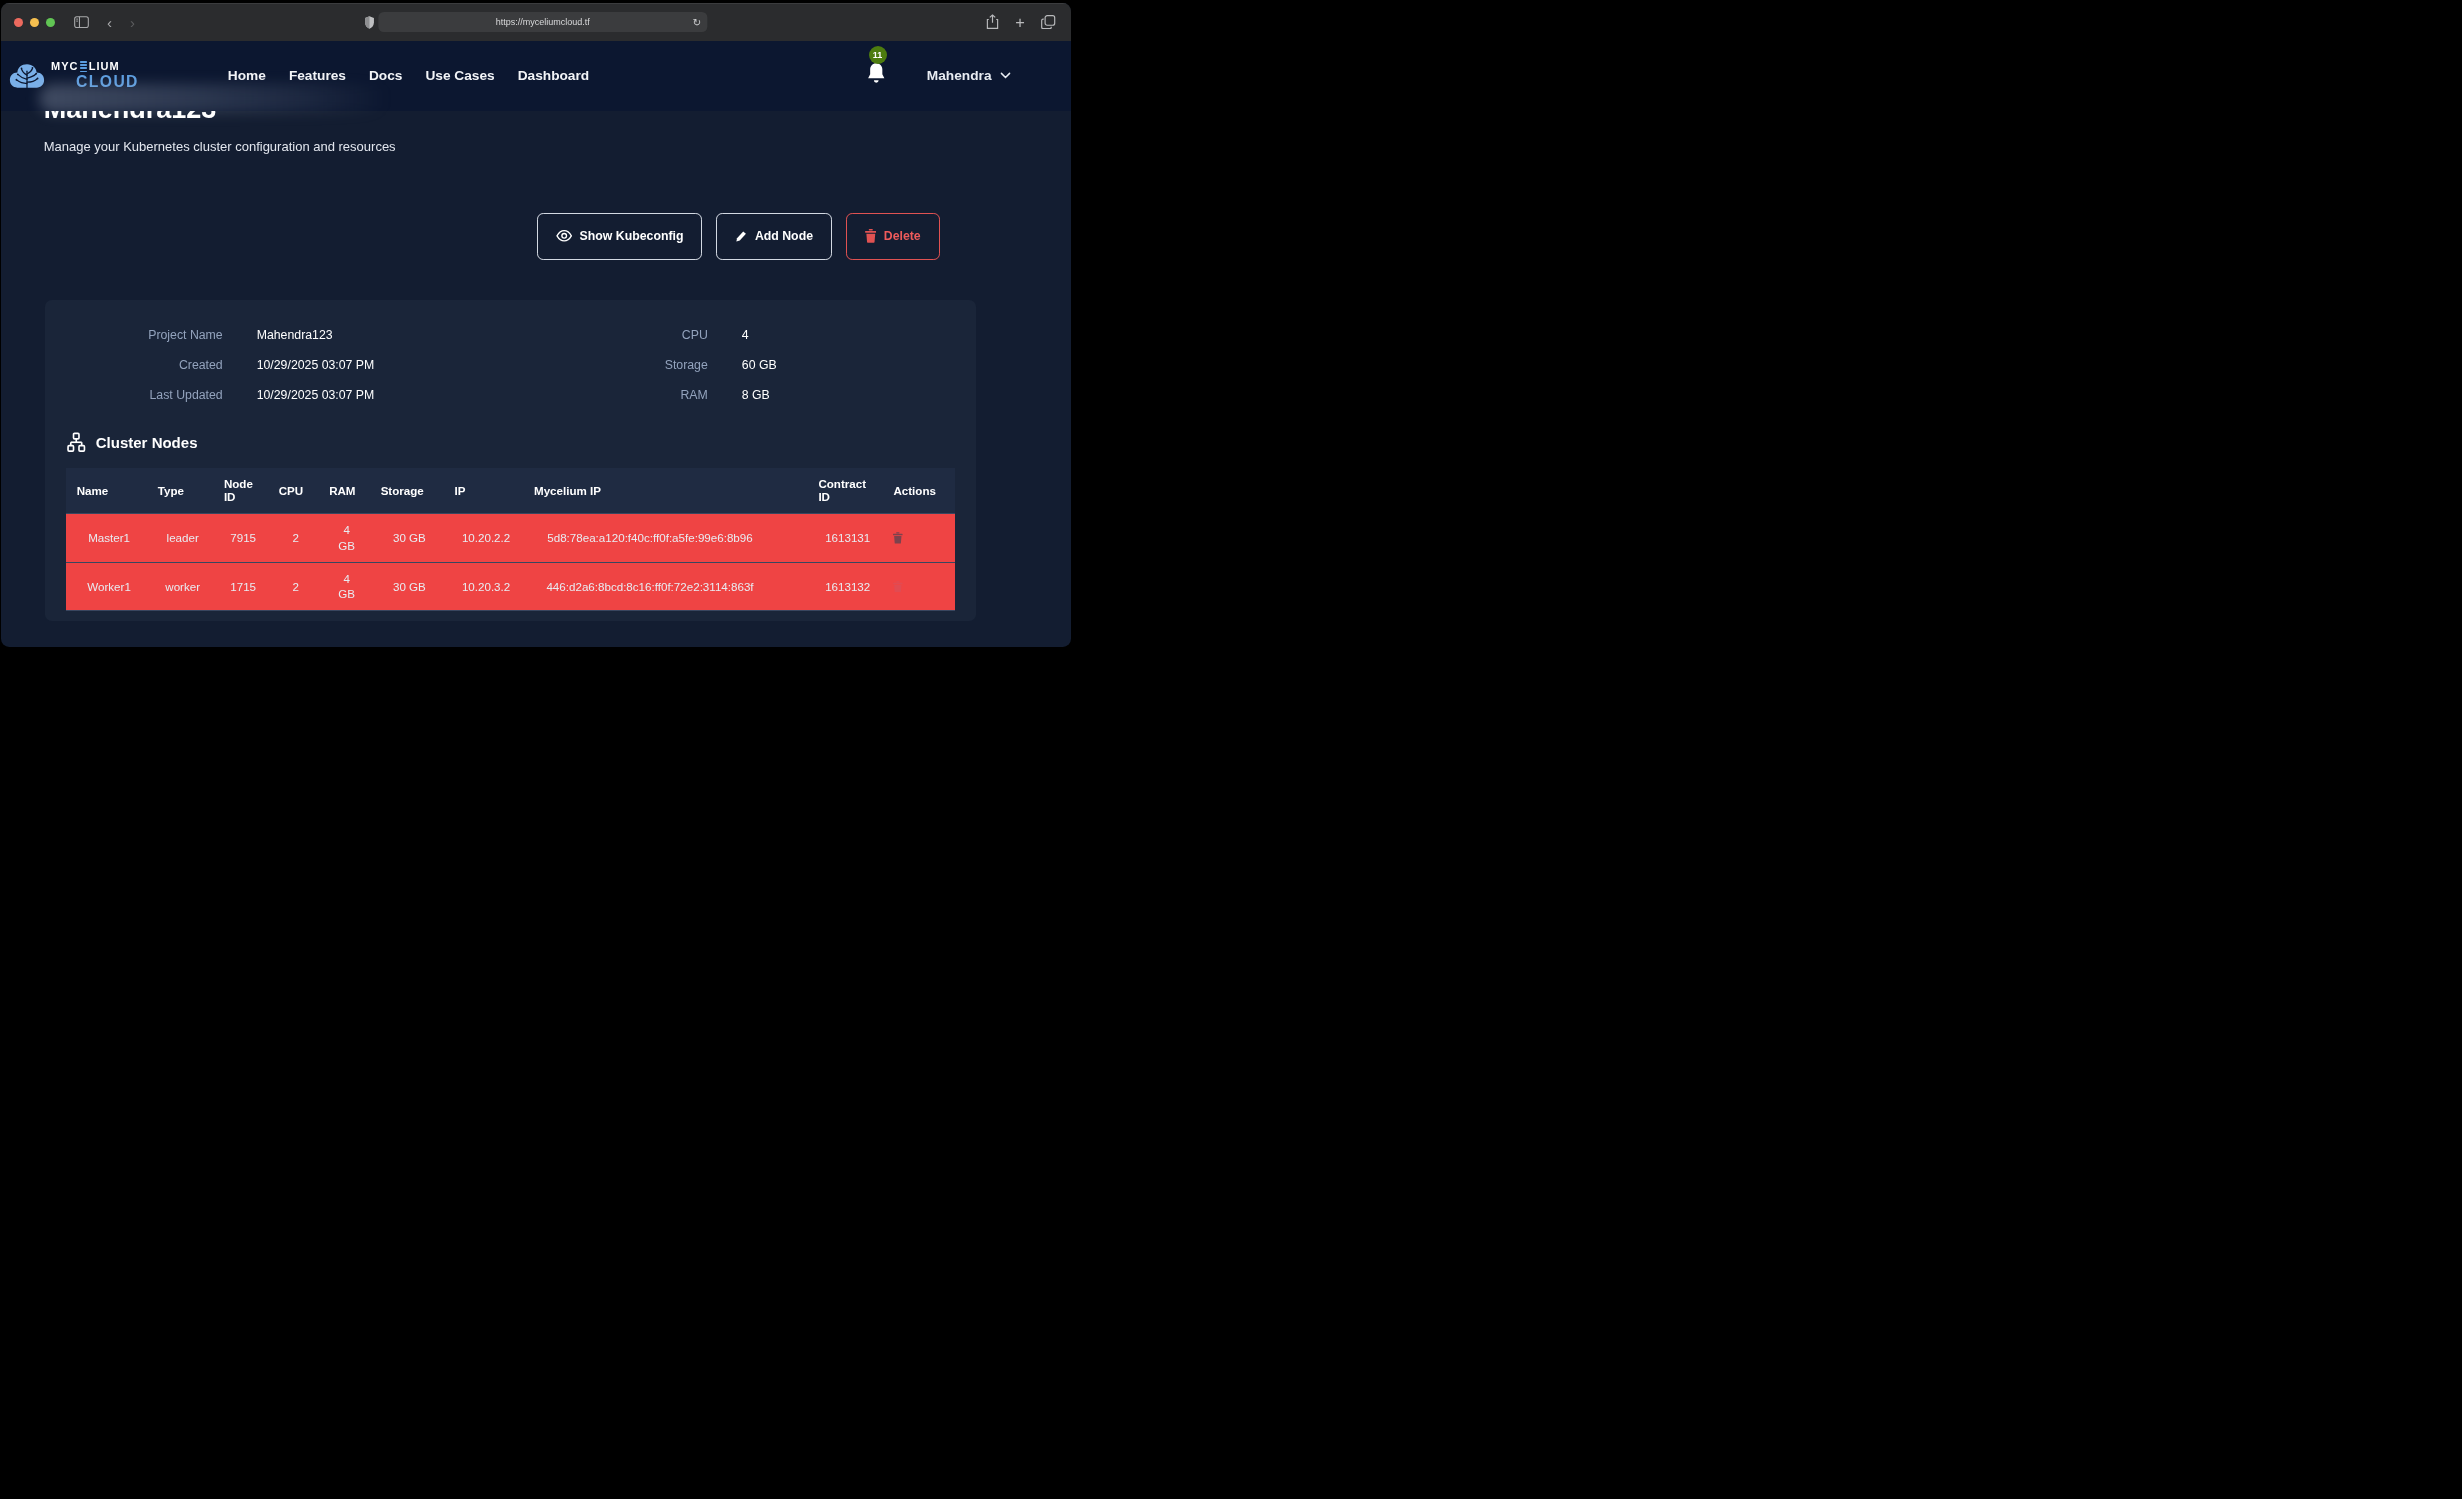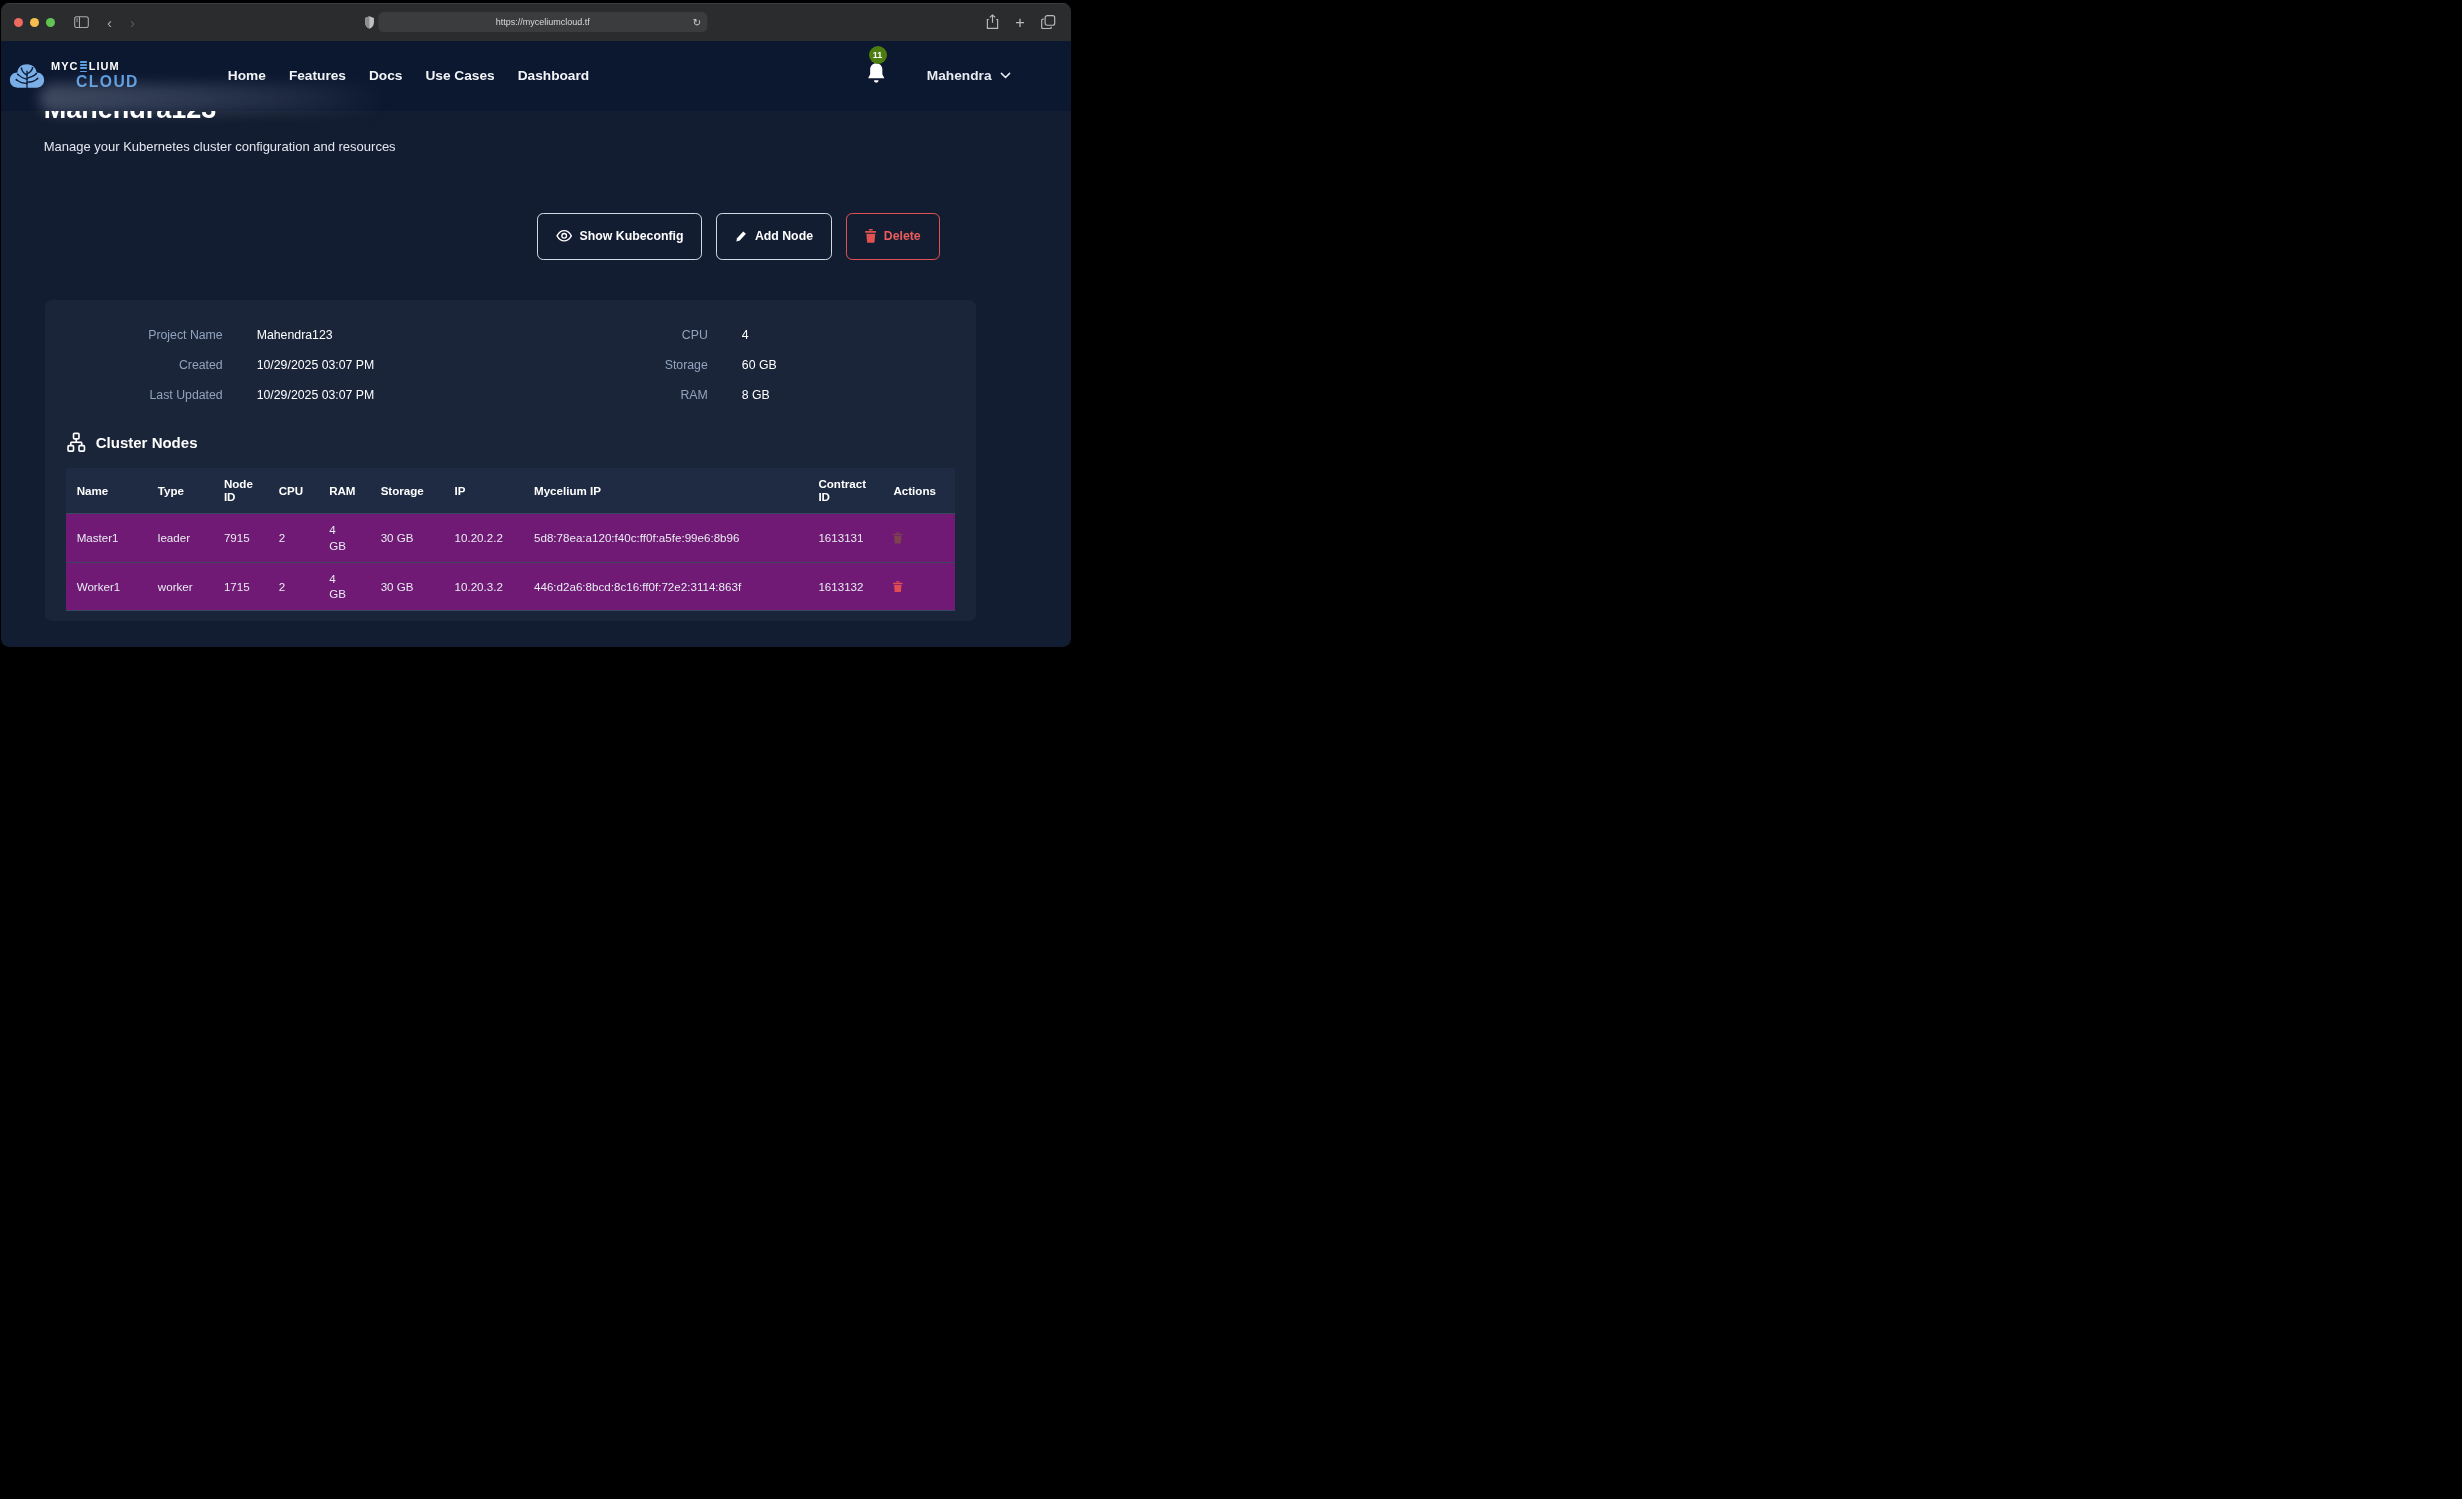--- a/index.html
+++ b/index.html
@@ -66,21 +66,21 @@
   .info-row { display:flex; align-items:center; height:30px; }
   .info-label { color:#93a3bd; font-size:12.3px; text-align:right; }
   .info-col-left .info-label { width:157px; } .info-col-right .info-label { width:144px; }
   .info-value { color:#fff; font-size:12.3px; font-weight:500; margin-left:34px; }
 
   .nodes-heading { display:flex; align-items:center; gap:9.6px; margin-top:22px; color:#fff; }
   .nodes-heading h2 { font-size:15px; font-weight:700; }
 
   table { width:889px; margin-top:15px; border-collapse:collapse; table-layout:fixed; }
   thead tr { background:#1f2b42; }
-  tbody tr { background:#701a75; border-top:0.7px solid #39465f; }
+  tbody tr { background:#ef4444; border-top:0.7px solid #39465f;text-align:center; }
   tbody tr:last-child { border-bottom:0.7px solid #39465f; }
   th { color:#fff; font-size:11.6px; font-weight:600; text-align:left; padding:9.6px 8.2px; vertical-align:middle; }
   td { color:#e8ecf2; font-size:11.6px; padding:8.2px 8.2px; vertical-align:middle; line-height:1.35; }
   th:first-child, td:first-child { padding-left:11px; }
   .w-name{width:75px} .w-type{width:59px} .w-nodeid{width:49px} .w-cpu{width:45px} .w-ram{width:46px}
   .w-storage{width:66px} .w-ip{width:71px} .w-myc{width:254px} .w-contract{width:67px} .w-actions{width:62px}
   .wrap-narrow { display:inline-block; max-width:34px; }
   .wrap-ram { display:inline-block; max-width:20.5px; }
   .wrap-contract { display:inline-block; max-width:49px; }
   .myc-ip { display:block; max-width:232px; word-break:break-all; }

